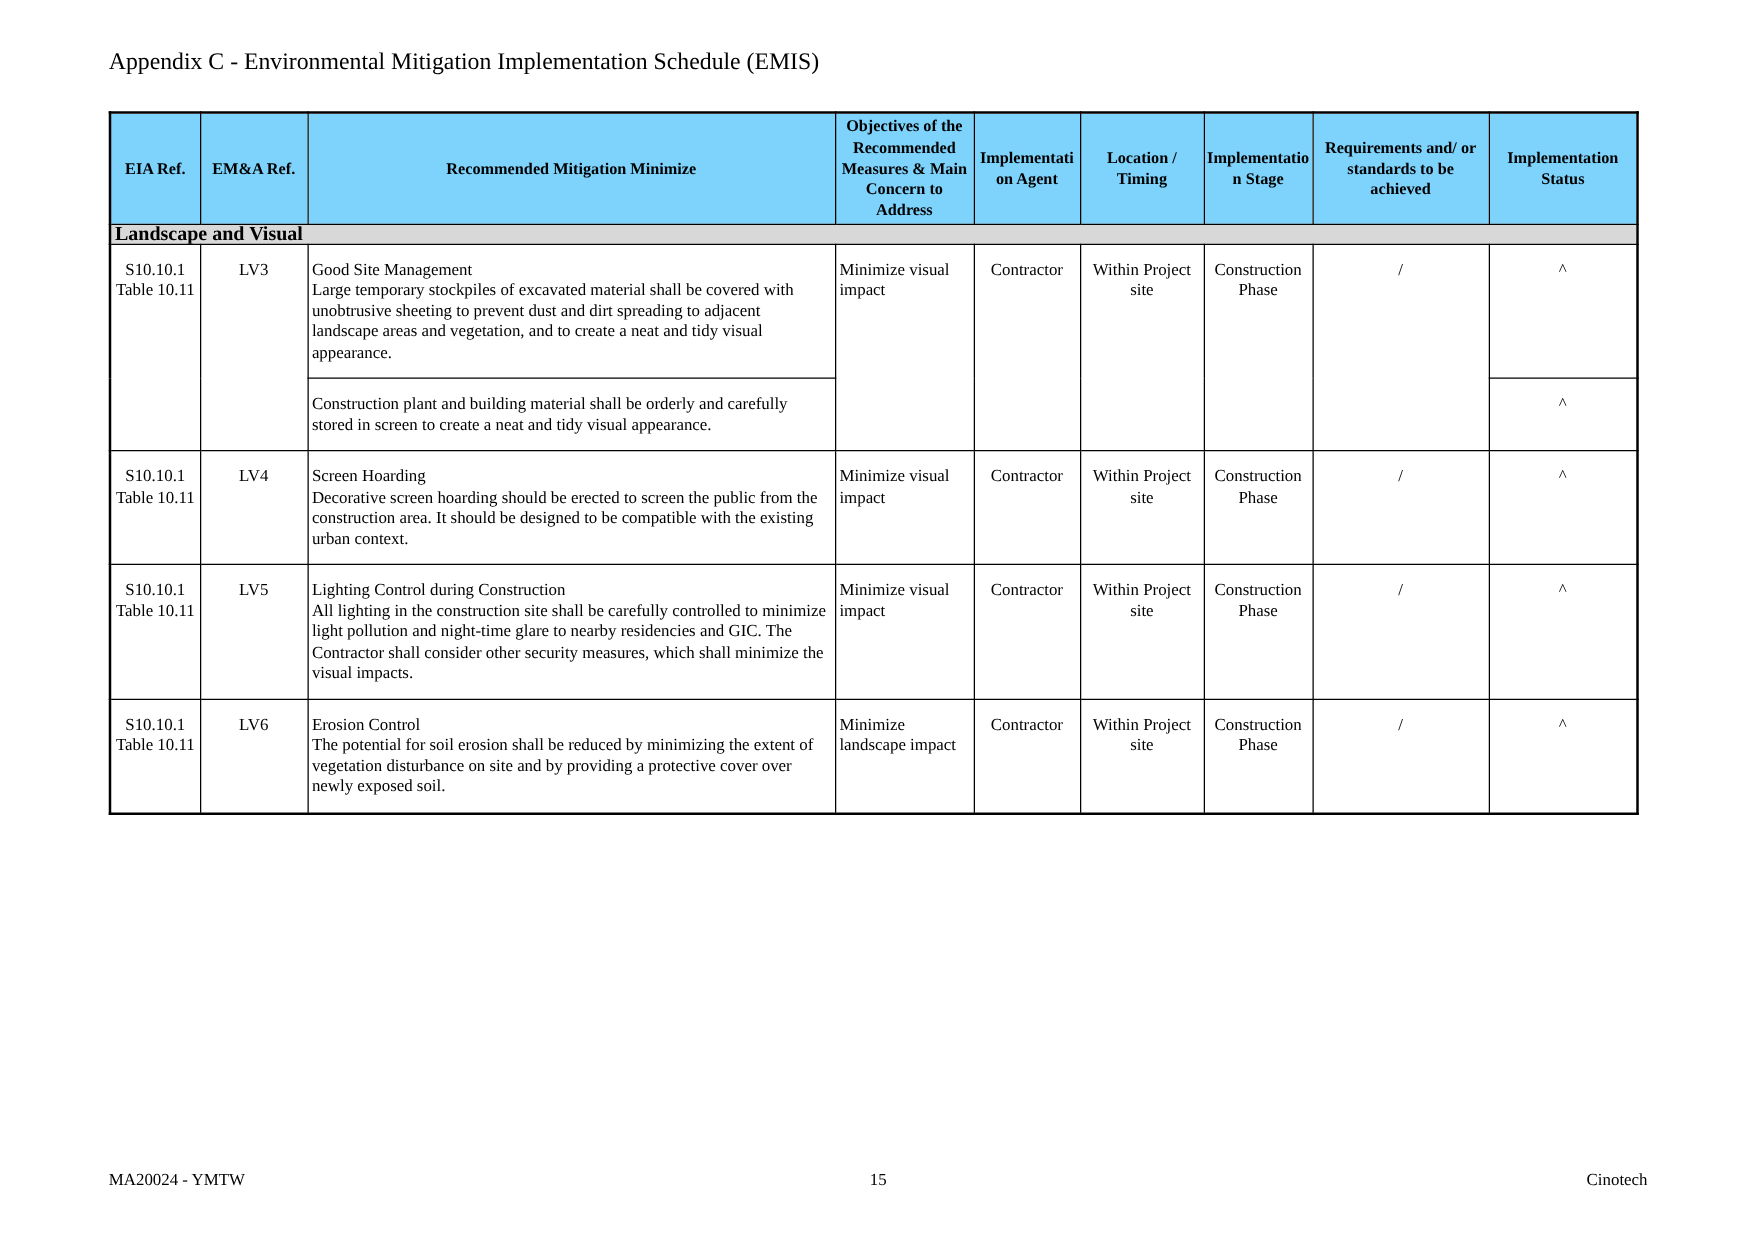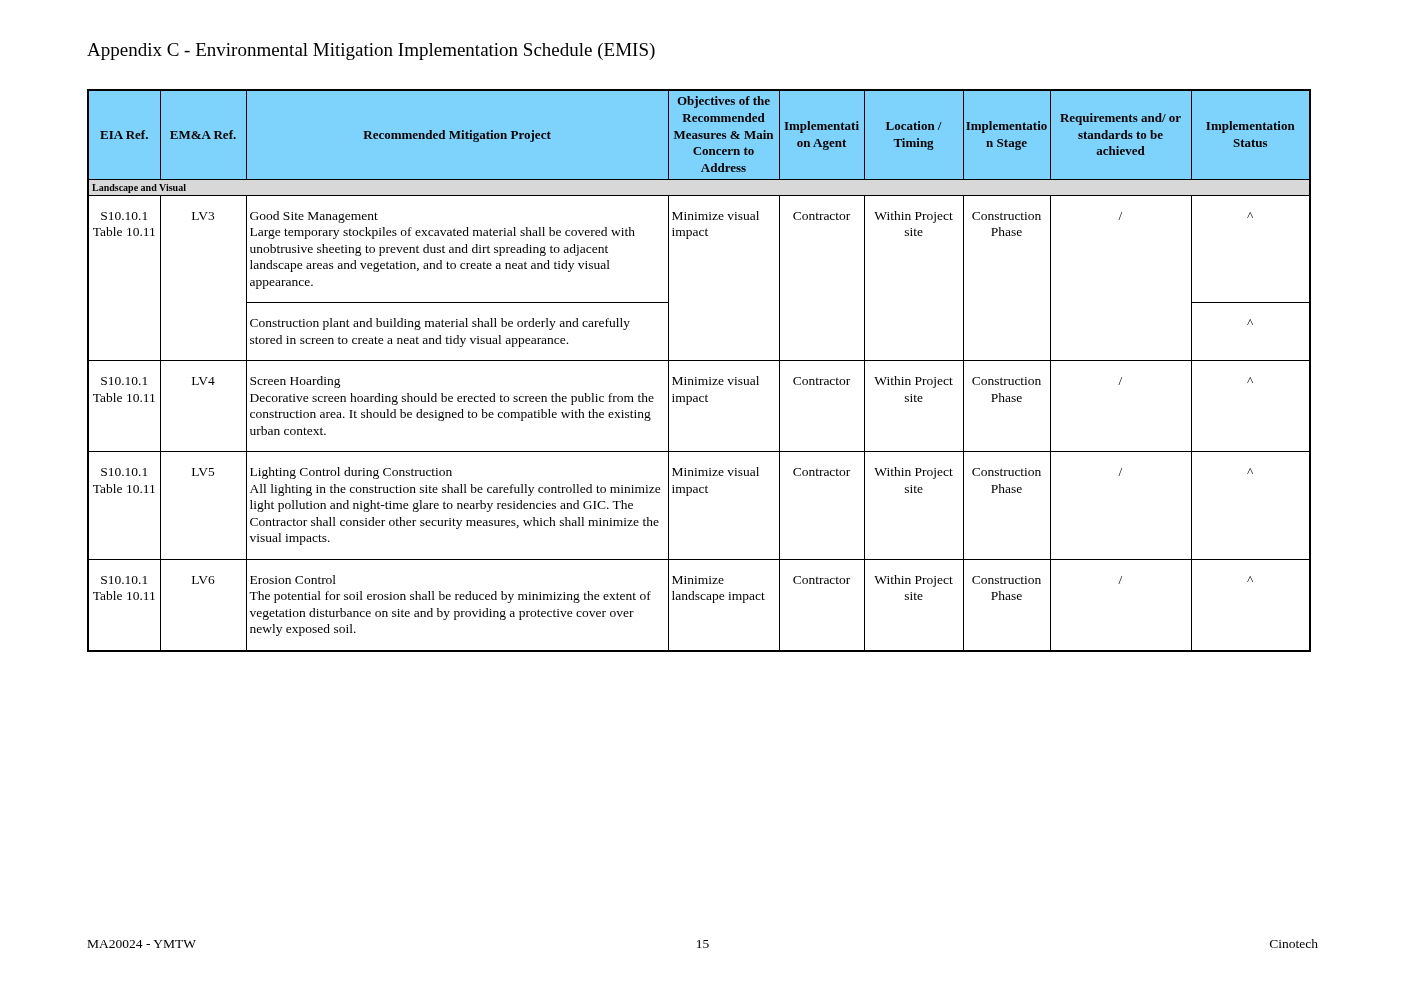--- a/index.html
+++ b/index.html
@@ -20,21 +20,21 @@
   .emis-table th, .emis-table td {
     border: 1px solid #000; vertical-align: top; overflow: hidden;
   }
   .emis-table th {
     background: #7dd3fc; font-weight: bold; font-size: 13px;
     line-height: 16.8px; text-align: center; vertical-align: middle;
     white-space: pre-line; padding: 2px 2px;
   }
   .emis-table td { font-size: 13.5px; line-height: 16.5px; padding: 12px 3px; }
   tr.section-row td {
-    background: #d8d8d8; font-weight: bold; font-size: 10px;
+    background: #d8d8d8; font-weight: bold; font-size: 16px;
     line-height: 15px; padding: 0 3px; text-align: left;
   }
   .c-center { text-align: center; }
   .c-left   { text-align: left; }
   .pre      { white-space: pre-line; }
   .m-title  { }
   .doc-footer {
     position: absolute; left: 87px; top: 936px; width: 1231px; height: 18px;
     font-size: 13.5px;
   }
@@ -56,21 +56,21 @@
       <col style="width:85px">
       <col style="width:99px">
     <col style="width:87px">
       <col style="width:141px">
       <col style="width:119px">
   </colgroup>
   <thead>
     <tr style="height:84px">
       <th>EIA Ref.</th>
       <th>EM&amp;A Ref.</th>
-      <th>Recommended Mitigation Project</th>
+      <th>Recommended Mitigation Minimize</th>
       <th>Objectives of the
 Recommended
 Measures &amp; Main
 Concern to
 Address</th>
       <th>Implementati
 on Agent</th>
       <th>Location /
 Timing</th>
       <th>Implementatio

